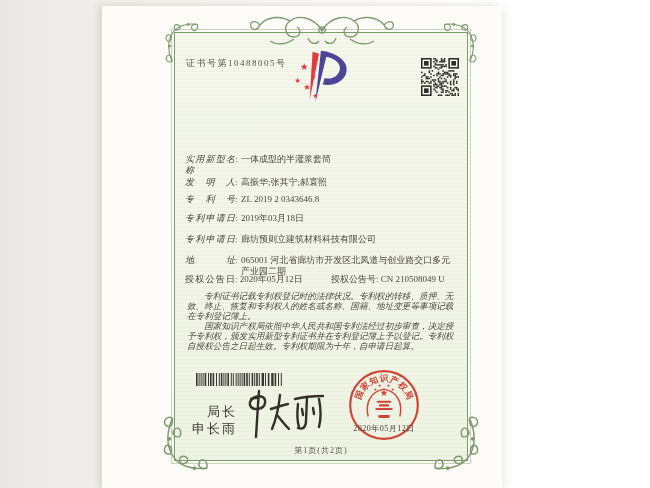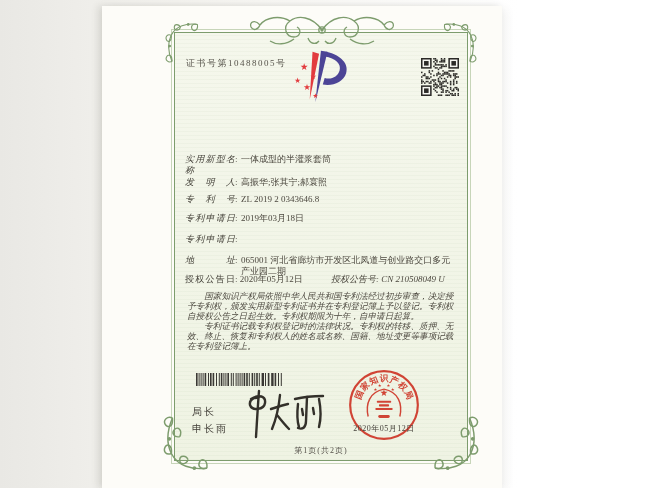--- a/index.html
+++ b/index.html
@@ -21,26 +21,26 @@
   .title{position:absolute;left:0;right:0;top:74px;text-align:center;
          font-size:20px;font-weight:bold;letter-spacing:2.5px;color:#34322c;}
   .rows{position:absolute;left:10px;right:8px;top:0;}
   .row{position:absolute;display:flex;font-size:9px;color:#4c483f;line-height:10.5px;width:100%;}
   .row .lab{flex:0 0 50px;text-align:justify;text-align-last:justify;color:#45423a;font-style:italic;}
   .row .col{flex:0 0 6px;}
   .row .val{flex:1;max-width:224px;}
   .r0{top:121px}.r1{top:144px}.r2{top:161px}.r3{top:180px}.r4{top:201px}.r5{top:222px}
   .grantrow{position:absolute;top:240px;left:10px;right:8px;font-size:9px;color:#4c483f;}
   .grantrow .lab{display:inline-block;width:50px;text-align:justify;text-align-last:justify;color:#45423a;}
-  .grant2{position:absolute;left:146px;top:0;font-style:italic;}
+  .grant2{position:absolute;left:146px;top:0;}
   .paras{position:absolute;left:12px;right:9px;top:258px;font-size:8.6px;line-height:10px;
          color:#4e4a41;font-style:italic;}
   .paras p{margin:0;text-indent:2em;}
   .barcode{position:absolute;left:21px;top:340px;width:86px;height:13px;}
-  .director{position:absolute;left:17px;top:370px;font-size:10px;color:#3e3b34;letter-spacing:2px;line-height:17px;}
+  .director{position:absolute;left:17px;top:370px;font-size:13px;color:#3e3b34;letter-spacing:2px;line-height:17px;text-align:right;}
   .sig{position:absolute;left:64px;top:354px;width:96px;height:54px;}
   .seal{position:absolute;left:173px;top:336px;width:72px;height:72px;opacity:.93;mix-blend-mode:multiply;}
   .sealdate{position:absolute;left:166px;top:390px;width:86px;text-align:center;
             font-size:8px;color:#46433c;letter-spacing:.5px;}
   .footer{position:absolute;left:0;right:0;top:412px;text-align:center;font-size:8px;color:#55514a;letter-spacing:1px;}
   .note{position:absolute;left:80px;top:461px;width:292px;text-align:center;
         font-size:7.5px;letter-spacing:1.5px;color:var(--note_brown,#8b7a52);}
   .flour{position:absolute;color:var(--frame_green,#7d9c6d);}
   .f-tl{left:-10px;top:-12px;width:34px;height:44px;}
   .f-tr{right:-10px;top:-12px;width:34px;height:44px;transform:scaleX(-1);}
@@ -341,38 +341,39 @@
           <span class="val">ZL 2019 2 0343646.8</span>
         </div>
         <div class="row r3">
           <span class="lab">专利申请日</span>
             <span class="col">:</span>
           <span class="val">2019年03月18日</span>
         </div>
         <div class="row r4">
           <span class="lab">专利申请日</span>
             <span class="col">:</span>
+          <span class="val">廊坊预则立建筑材料科技有限公司</span>
         </div>
         <div class="row r5">
           <span class="lab">地址</span>
             <span class="col">:</span>
           <span class="val">065001 河北省廊坊市开发区北凤道与创业路交口多元产业园二期</span>
         </div>
       </div>
 
       <div class="grantrow">
         <span class="lab">授权公告日</span><span>:&nbsp;</span><span>2020年05月12日</span>
         <span class="grant2">
           <span>授权公告号</span><span>:&nbsp;</span><span>CN 210508049 U</span>
         </span>
       </div>
 
       <div class="paras">
+        <p>专利证书记载专利权登记时的法律状况。专利权的转移、质押、无效、终止、恢复和专利权人的姓名或名称、国籍、地址变更等事项记载在专利登记簿上。</p>
         <p>国家知识产权局依照中华人民共和国专利法经过初步审查，决定授予专利权，颁发实用新型专利证书并在专利登记簿上予以登记。专利权自授权公告之日起生效。专利权期限为十年，自申请日起算。</p>
-        <p>专利证书记载专利权登记时的法律状况。专利权的转移、质押、无效、终止、恢复和专利权人的姓名或名称、国籍、地址变更等事项记载在专利登记簿上。</p>
       </div>
 
       <span class="barcode">
           <svg id="bc-svg" viewBox="0 0 86 13" preserveAspectRatio="none">
             <rect x="0" y="0" width="1.6" height="13" fill="#3a3834"></rect>
             <rect x="2.6" y="0" width="1" height="13" fill="#3a3834"></rect>
             <rect x="4.6" y="0" width="1" height="13" fill="#3a3834"></rect>
             <rect x="6.6" y="0" width="1" height="13" fill="#3a3834"></rect>
             <rect x="8.6" y="0" width="1.6" height="13" fill="#3a3834"></rect>
             <rect x="12" y="0" width="1" height="13" fill="#3a3834"></rect>

